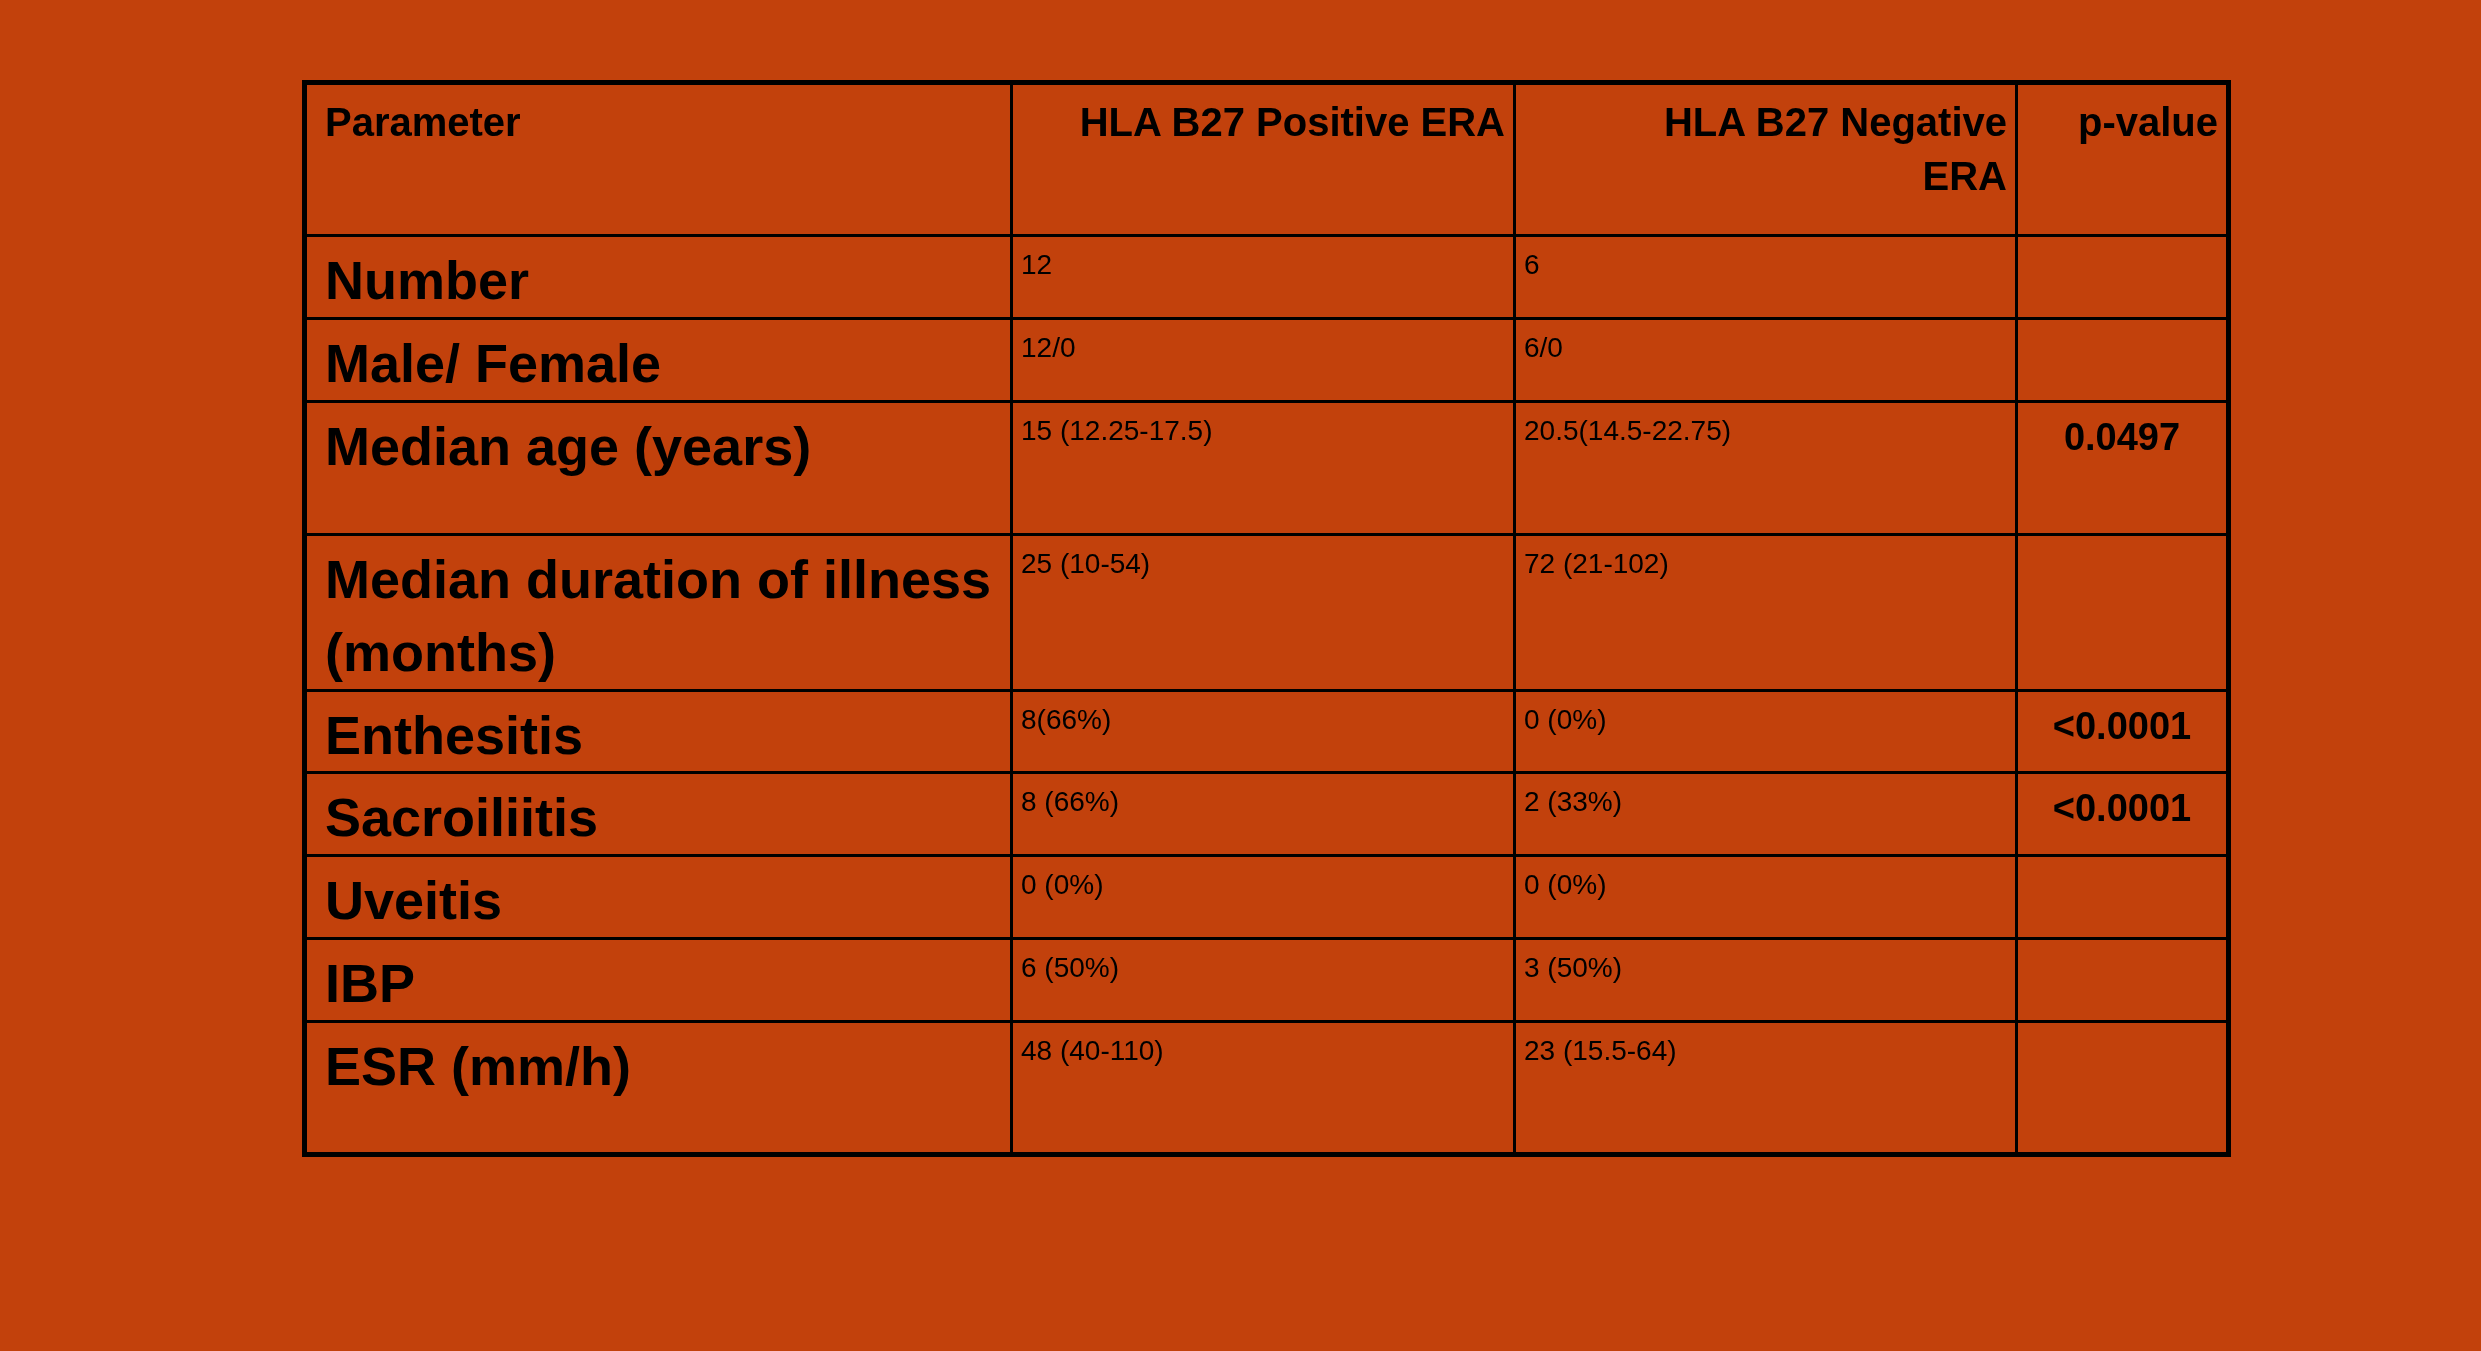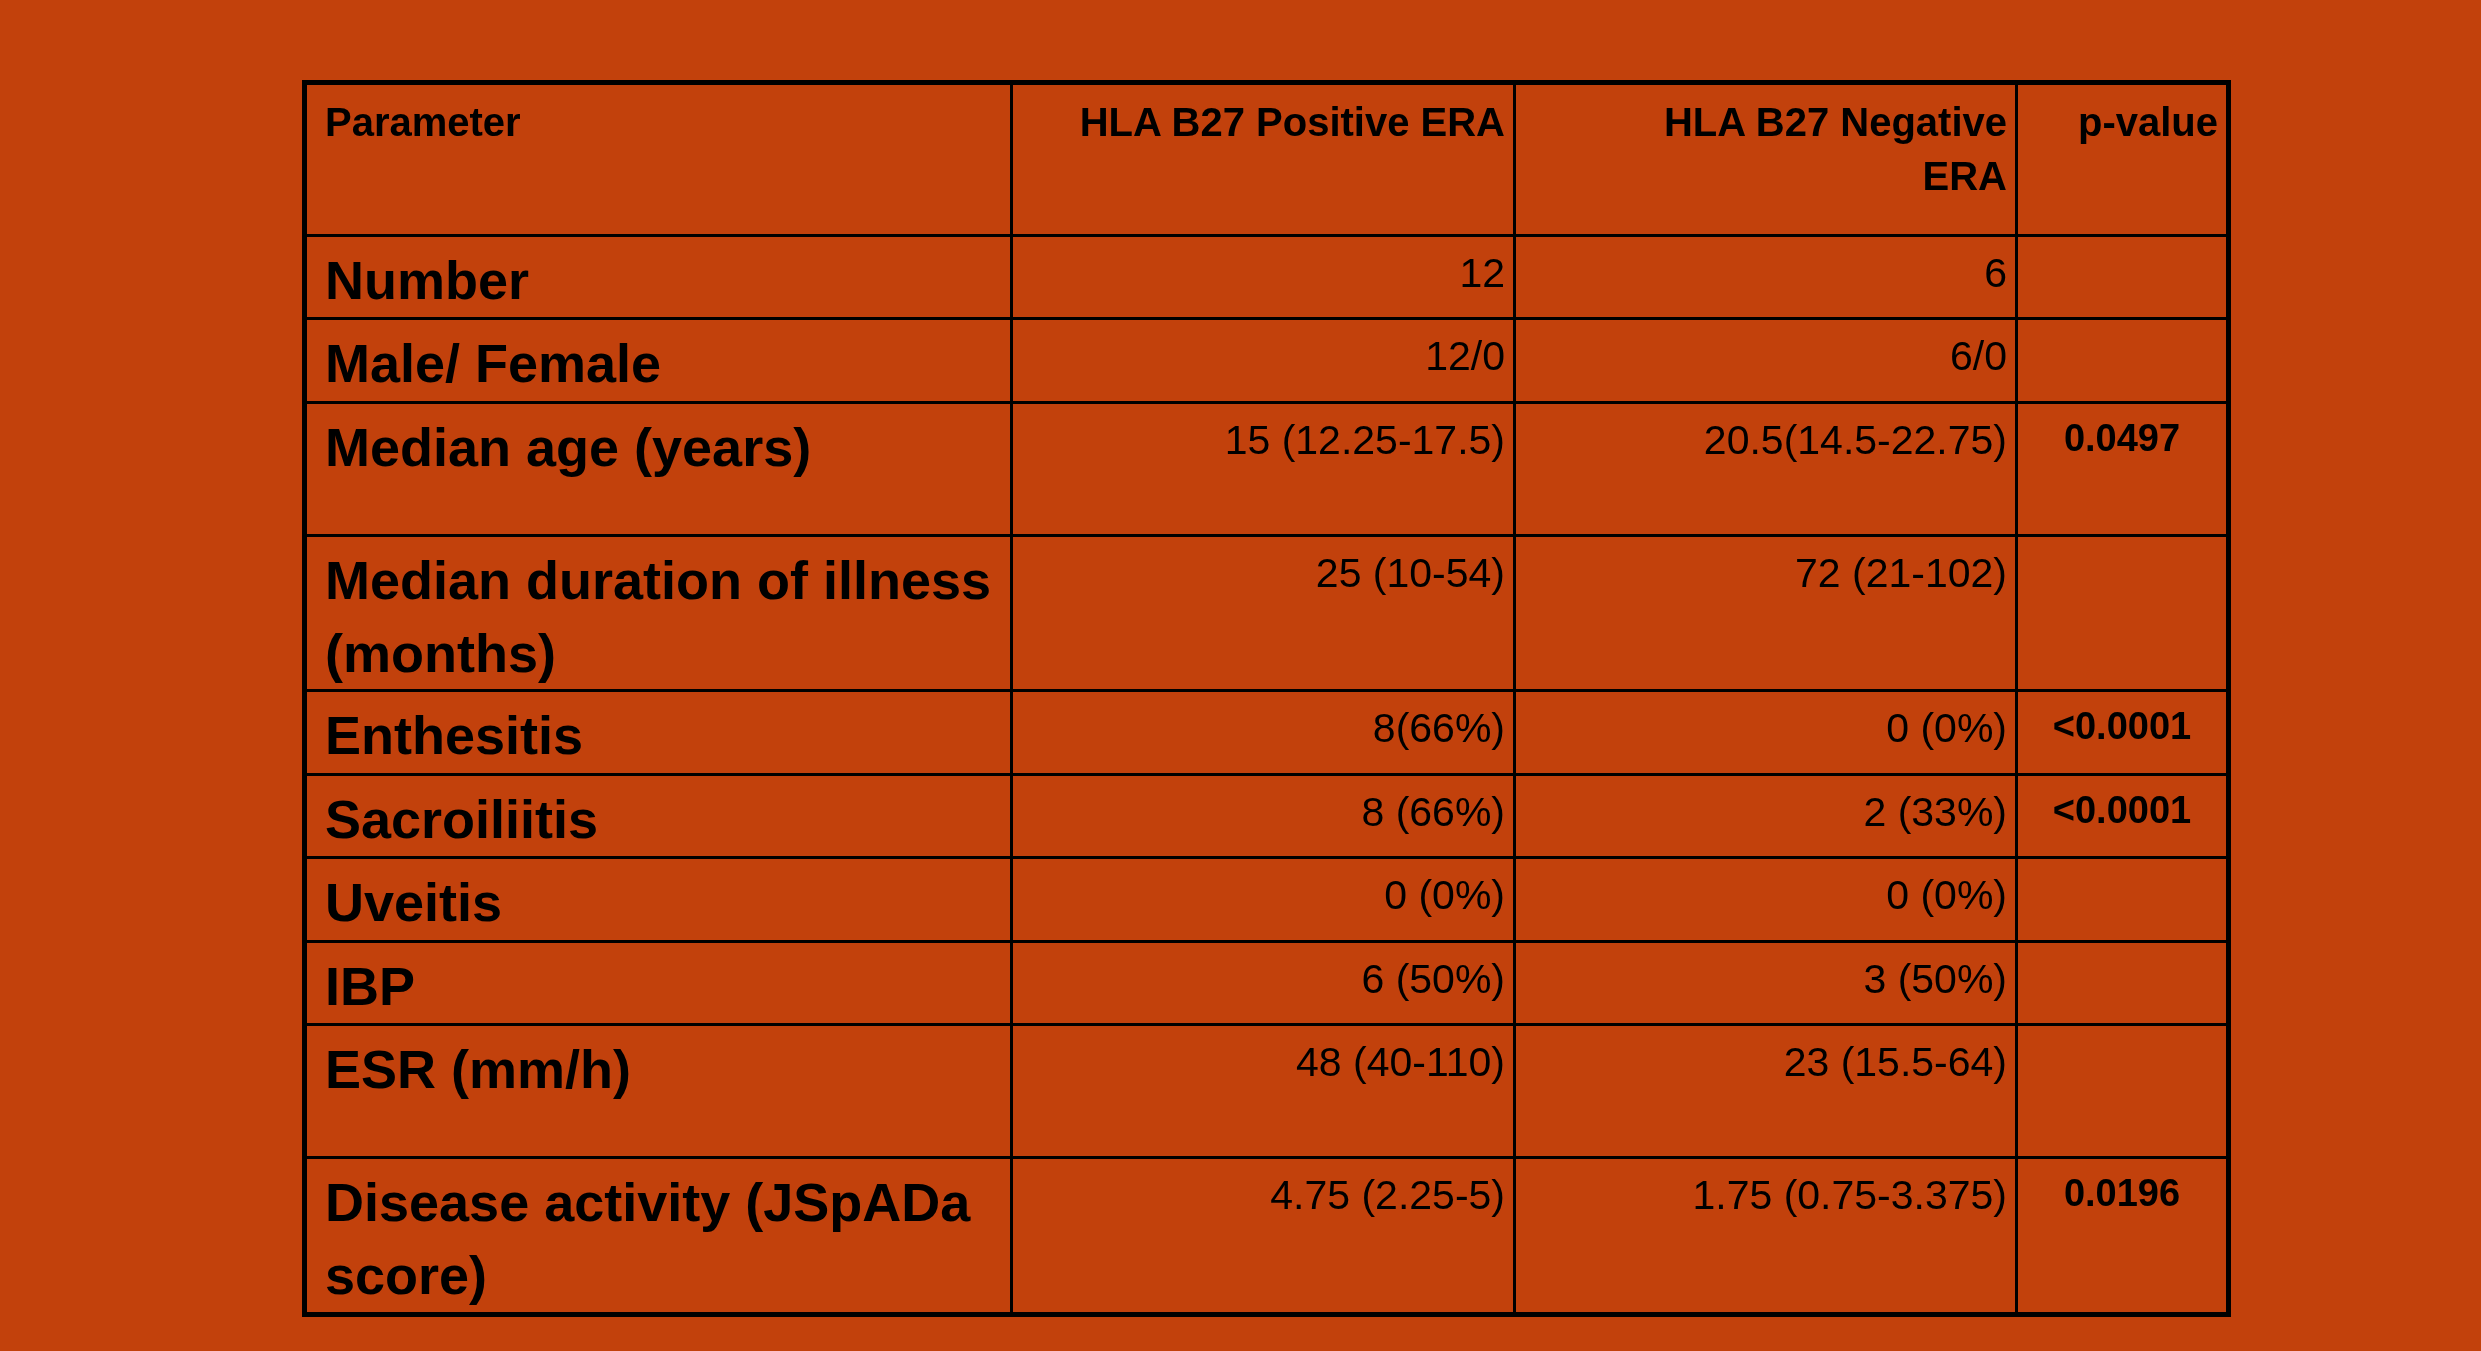--- a/index.html
+++ b/index.html
@@ -46,23 +46,23 @@
     padding-left: 18px;
   }
   td.param {
     font-size: 54px;
     font-weight: bold;
     text-align: left;
     padding: 7px 12px 0 18px;
     white-space: pre-line;
   }
   td.val {
-    font-size: 41px;
+    font-size: 28px;
     font-weight: normal;
-    text-align: right;
+    text-align: left;
     padding: 9px 8px 16px 8px;
   }
   td.pcol {
     font-size: 38px;
     font-weight: bold;
     text-align: center;
     padding: 9px 6px 0 6px;
   }
 </style>
 </head>
@@ -134,21 +134,15 @@
           <td class="val">6 (50%)</td>
           <td class="val">3 (50%)</td>
           <td class="pcol"></td>
         </tr>
         <tr style="height: 133px;">
           <td class="param">ESR (mm/h)</td>
           <td class="val">48 (40-110)</td>
           <td class="val">23 (15.5-64)</td>
           <td class="pcol"></td>
         </tr>
-        <tr style="height: 69px;">
-          <td class="param">Disease activity (JSpADa score)</td>
-          <td class="val">4.75 (2.25-5)</td>
-          <td class="val">1.75 (0.75-3.375)</td>
-          <td class="pcol">0.0196</td>
-        </tr>
       </tbody>
   </table>
 </div>
 
 </body></html>

